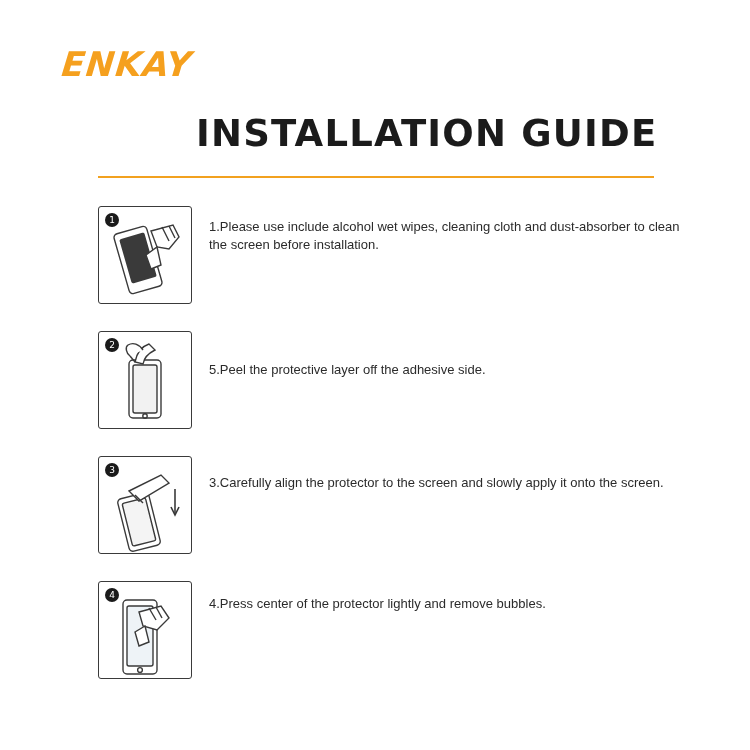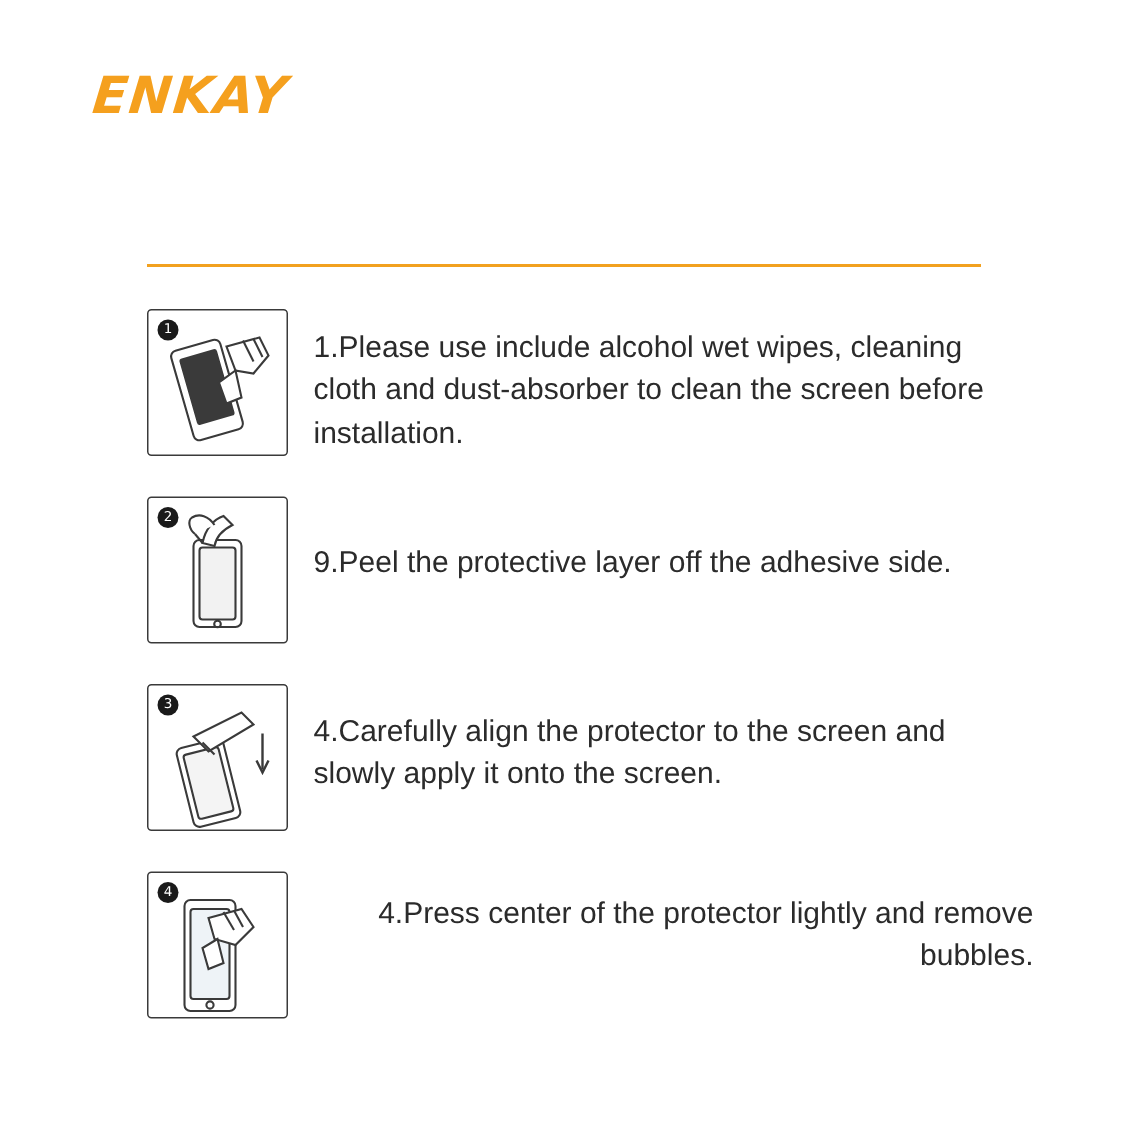--- a/index.html
+++ b/index.html
@@ -94,39 +94,40 @@
     line-height: 14px;
     text-align: center;
     font-family: "DejaVu Sans", sans-serif;
     z-index: 5;
   }
   .art { position: absolute; inset: 0; }
 
   .step-text {
     margin-left: 17px;
     margin-top: 12px;
-    font-size: 20px;
+    font-size: 13px;
     line-height: 1.42;
     color: #2b2b2b;
     max-width: 480px;
     font-family: "Liberation Sans", sans-serif;
   }
 
   
   .step.s2 .step-text { margin-top: 30px; }
   .step.s3 .step-text { margin-top: 18px; }
   .step.s4 .step-text { margin-top: 14px; text-align: right; }
 </style>
 </head>
 <body>
 
 <div class="page">
 
   <div class="brand">ENKAY</div>
 
+  <div class="title">INSTALLATION GUIDE</div>
   <div class="title-rule"></div>
 
   <div class="steps">
 
     <div class="step s1">
       <div class="thumb">
         <div class="badge">1</div>
         <svg class="art" viewBox="0 0 92 96">
           <g fill="none" stroke="#3a3a3a" stroke-width="1.4">
             <rect x="22" y="22" width="34" height="62" rx="4" transform="rotate(-16 39 53)" fill="#ffffff"></rect>
@@ -148,38 +149,38 @@
           <g fill="none" stroke="#3a3a3a" stroke-width="1.4">
             <rect x="30" y="28" width="32" height="58" rx="4" fill="#ffffff"></rect>
             <rect x="34" y="33" width="24" height="48" rx="2" fill="#f2f2f2"></rect>
             <path d="M36 30 C38 20 44 14 50 12 L56 18 C50 21 45 26 44 32 Z" fill="#ffffff"></path>
             <path d="M44 18 C40 12 34 10 29 13 C26 15 27 21 31 24" fill="#ffffff"></path>
             <path d="M31 24 L36 30"></path>
             <circle cx="46" cy="84" r="2.2" fill="none"></circle>
           </g>
         </svg>
       </div>
-      <div class="step-text">9.Peel the protective layer off the adhesive side.</div>
+      <div class="step-text">5.Peel the protective layer off the adhesive side.</div>
     </div>
 
     <div class="step s3">
       <div class="thumb">
         <div class="badge">3</div>
         <svg class="art" viewBox="0 0 92 96">
           <g fill="none" stroke="#3a3a3a" stroke-width="1.4">
             <rect x="24" y="38" width="32" height="54" rx="4" transform="rotate(-14 40 65)" fill="#ffffff"></rect>
             <rect x="28" y="43" width="24" height="44" rx="2" transform="rotate(-14 40 65)" fill="#f4f4f4"></rect>
             <path d="M30 34 L62 18 L70 26 L40 44 Z" fill="#ffffff"></path>
             <path d="M36 38 L44 46"></path>
             <path d="M76 32 L76 56" stroke-width="1.6"></path>
             <path d="M72 50 L76 58 L80 50" fill="none" stroke-width="1.6"></path>
           </g>
         </svg>
       </div>
-      <div class="step-text">4.Carefully align the protector to  the screen and slowly apply it onto the screen.</div>
+      <div class="step-text">3.Carefully align the protector to  the screen and slowly apply it onto the screen.</div>
     </div>
 
     <div class="step s4">
       <div class="thumb">
         <div class="badge">4</div>
         <svg class="art" viewBox="0 0 92 96">
           <g fill="none" stroke="#3a3a3a" stroke-width="1.4">
             <rect x="24" y="18" width="34" height="74" rx="4" fill="#ffffff"></rect>
             <rect x="28" y="24" width="26" height="60" rx="2" fill="#eef3f7"></rect>
             <circle cx="41" cy="88" r="2.4"></circle>

